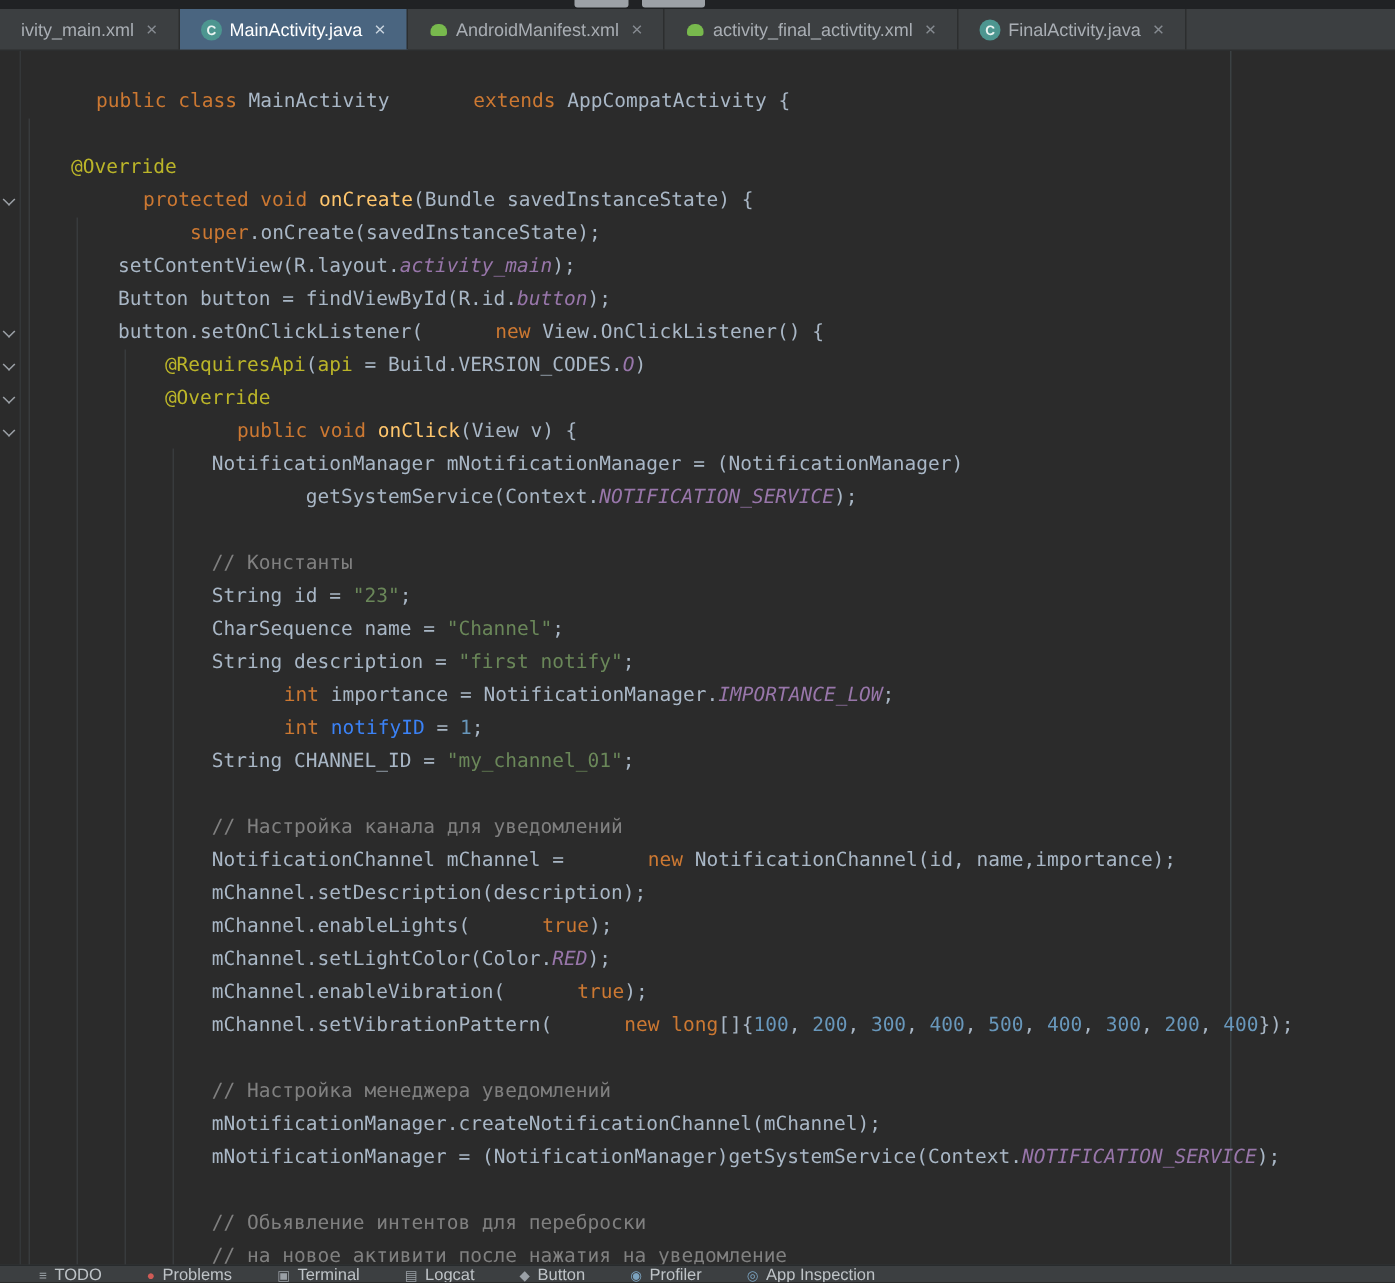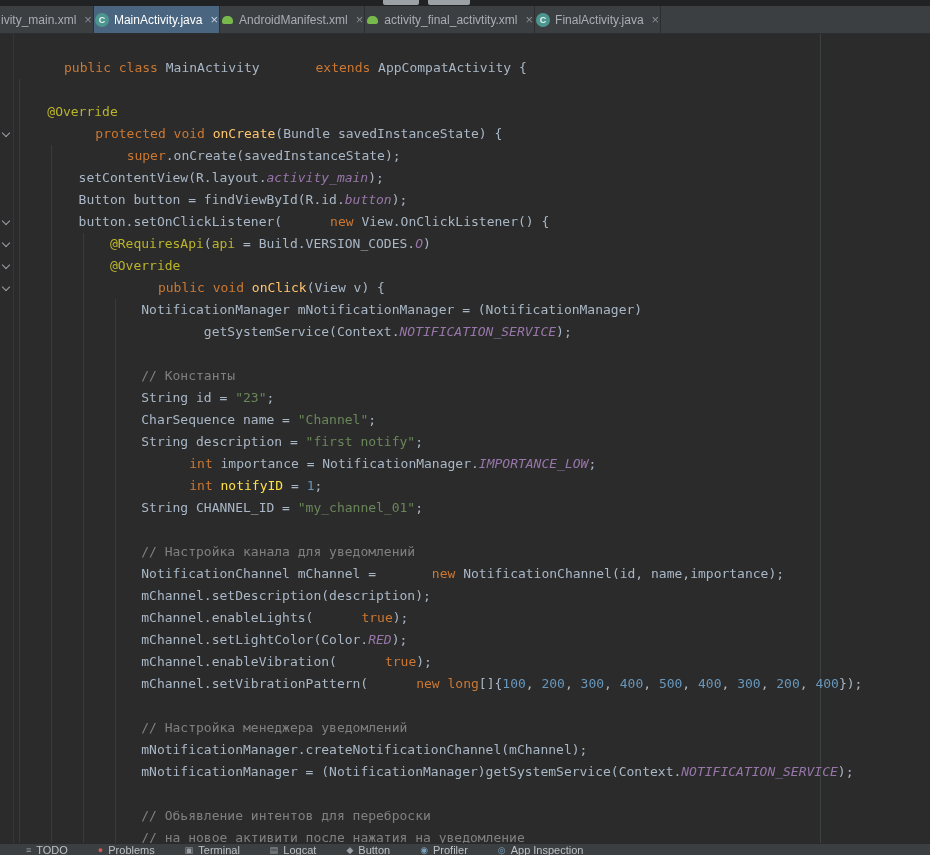--- a/index.html
+++ b/index.html
@@ -4,21 +4,21 @@
 <style>
   html,body{margin:0;padding:0;background:#2b2b2b;}
   .window{position:relative;width:930px;height:855px;overflow:hidden;background:#2b2b2b;
           font-family:"DejaVu Sans Mono",monospace;}
   
   .topstrip{position:absolute;top:0;left:0;right:0;height:6px;background:#202224;}
   .frag{position:absolute;top:0;height:5px;background:#9ca1a6;border-radius:0 0 2px 2px;}
   
   .tabbar{position:absolute;top:6px;left:0;right:0;height:27px;background:#3c3f41;
           display:flex;align-items:stretch;border-bottom:1px solid #2c2e2f;}
-  .tab{display:flex;align-items:center;padding:0 1px;border-right:1px solid #2c2e2f;
+  .tab{display:flex;align-items:center;padding:0 14px;border-right:1px solid #2c2e2f;
        font-family:"Liberation Sans",sans-serif;font-size:12px;color:#a9aeb4;white-space:nowrap;}
   .tab.selected{background:#4a6580;color:#ffffff;}
   .tab .close{margin-left:8px;color:#868b91;font-size:13px;line-height:13px;}
   .tab.selected .close{color:#c9d4de;}
   .icon-java{width:14px;height:14px;border-radius:50%;background:#4d9690;color:#eaf4f2;
              font-size:9px;font-weight:bold;display:flex;align-items:center;justify-content:center;
              margin-right:5px;flex:0 0 auto;font-family:"Liberation Sans",sans-serif;}
   .icon-android{width:13px;height:13px;margin-right:5px;position:relative;flex:0 0 auto;}
   .icon-android::before{content:"";position:absolute;left:1px;right:1px;top:3px;bottom:2px;
              background:#78b94d;border-radius:5px 5px 2px 2px;}
@@ -32,21 +32,21 @@
   .line{height:22px;}
   .tk-d{color:#a9b7c6;}
   .tk-k{color:#cc7832;margin-left:48px;}
   .tk-a{color:#bbb529;}
   .tk-m{color:#ffc66d;}
   .tk-s{color:#6a8759;}
   .tk-n{color:#6897bb;}
   .tk-c{color:#808080;margin-top:11px;}
   .tk-f{color:#9876aa;font-style:italic;}
   .tk-u{color:#a9b7c6;text-underline-offset:3px;}
-  .tk-g{color:#fde047;}
+  .tk-g{color:#3b82f6;}
   .fold{position:absolute;left:2px;width:10px;height:10px;}
   .fold::after{content:"";position:absolute;left:1px;top:0;width:5px;height:5px;
         border-right:1.5px solid #9da2a8;border-bottom:1.5px solid #9da2a8;transform:rotate(45deg);}
   
   .statusbar{position:absolute;left:0;right:0;bottom:0;height:10px;background:#3c3f41;
         border-top:1px solid #282b2d;display:flex;align-items:flex-start;gap:30px;
         padding:1px 0 0 26px;overflow:hidden;font-family:"Liberation Sans",sans-serif;
         font-size:11px;line-height:11px;color:#bec3c7;}
   .sitem{display:flex;align-items:flex-start;gap:5px;white-space:nowrap;}
   .sicon{font-size:9px;line-height:10px;}

